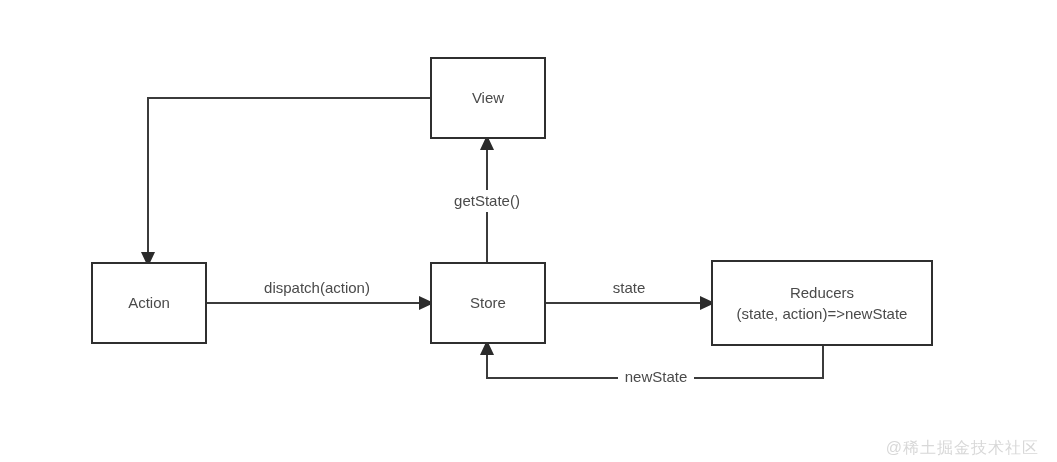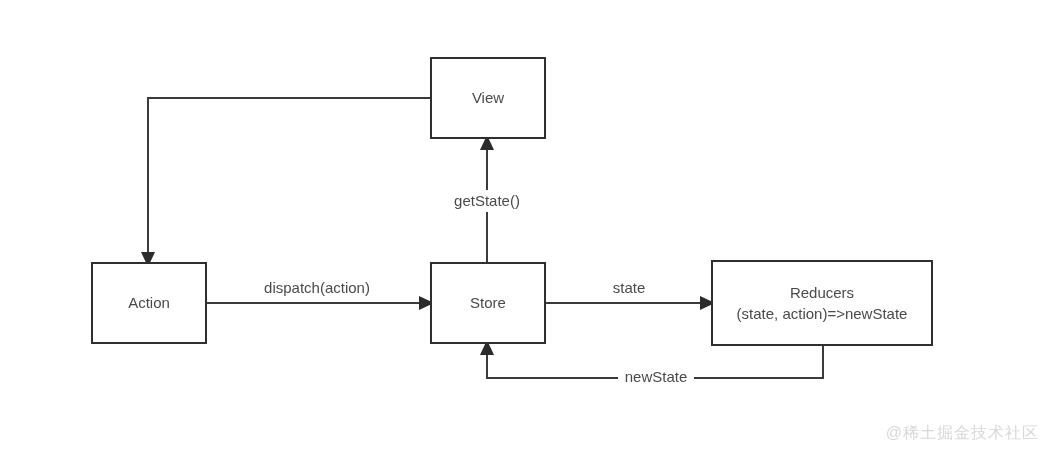--- a/index.html
+++ b/index.html
@@ -54,21 +54,21 @@
     text-anchor: middle;
     dominant-baseline: middle;
   }
   .label-bg {
     fill: #ffffff;
     stroke: none;
   }
   .watermark {
     position: absolute;
     right: 18px;
-    bottom: 18px;
+    bottom: 3px;
     color: #d8d8d8;
     font-family: "Liberation Sans", sans-serif;
     font-size: 16px;
     letter-spacing: 1px;
     white-space: nowrap;
     user-select: none;
   }
 </style>
 </head>
 <body>

